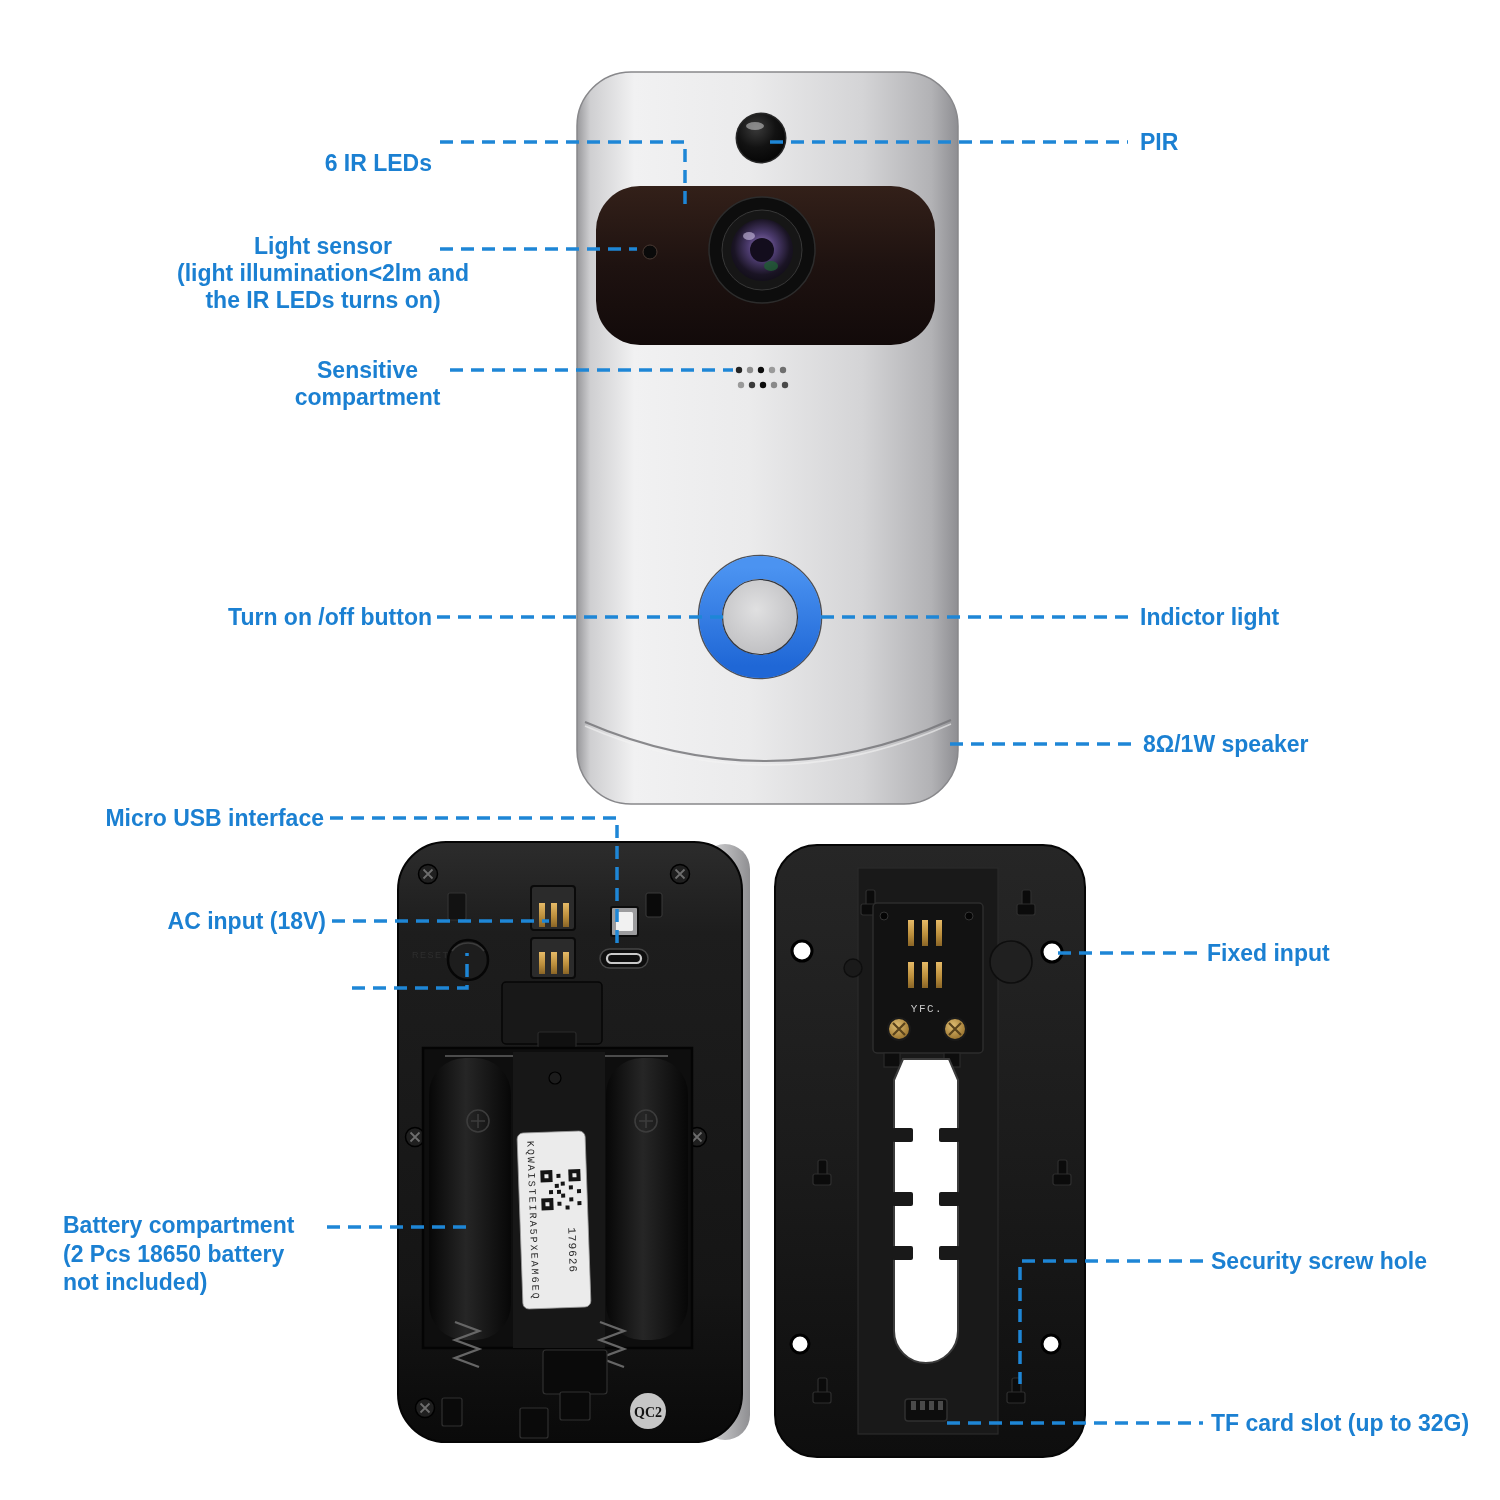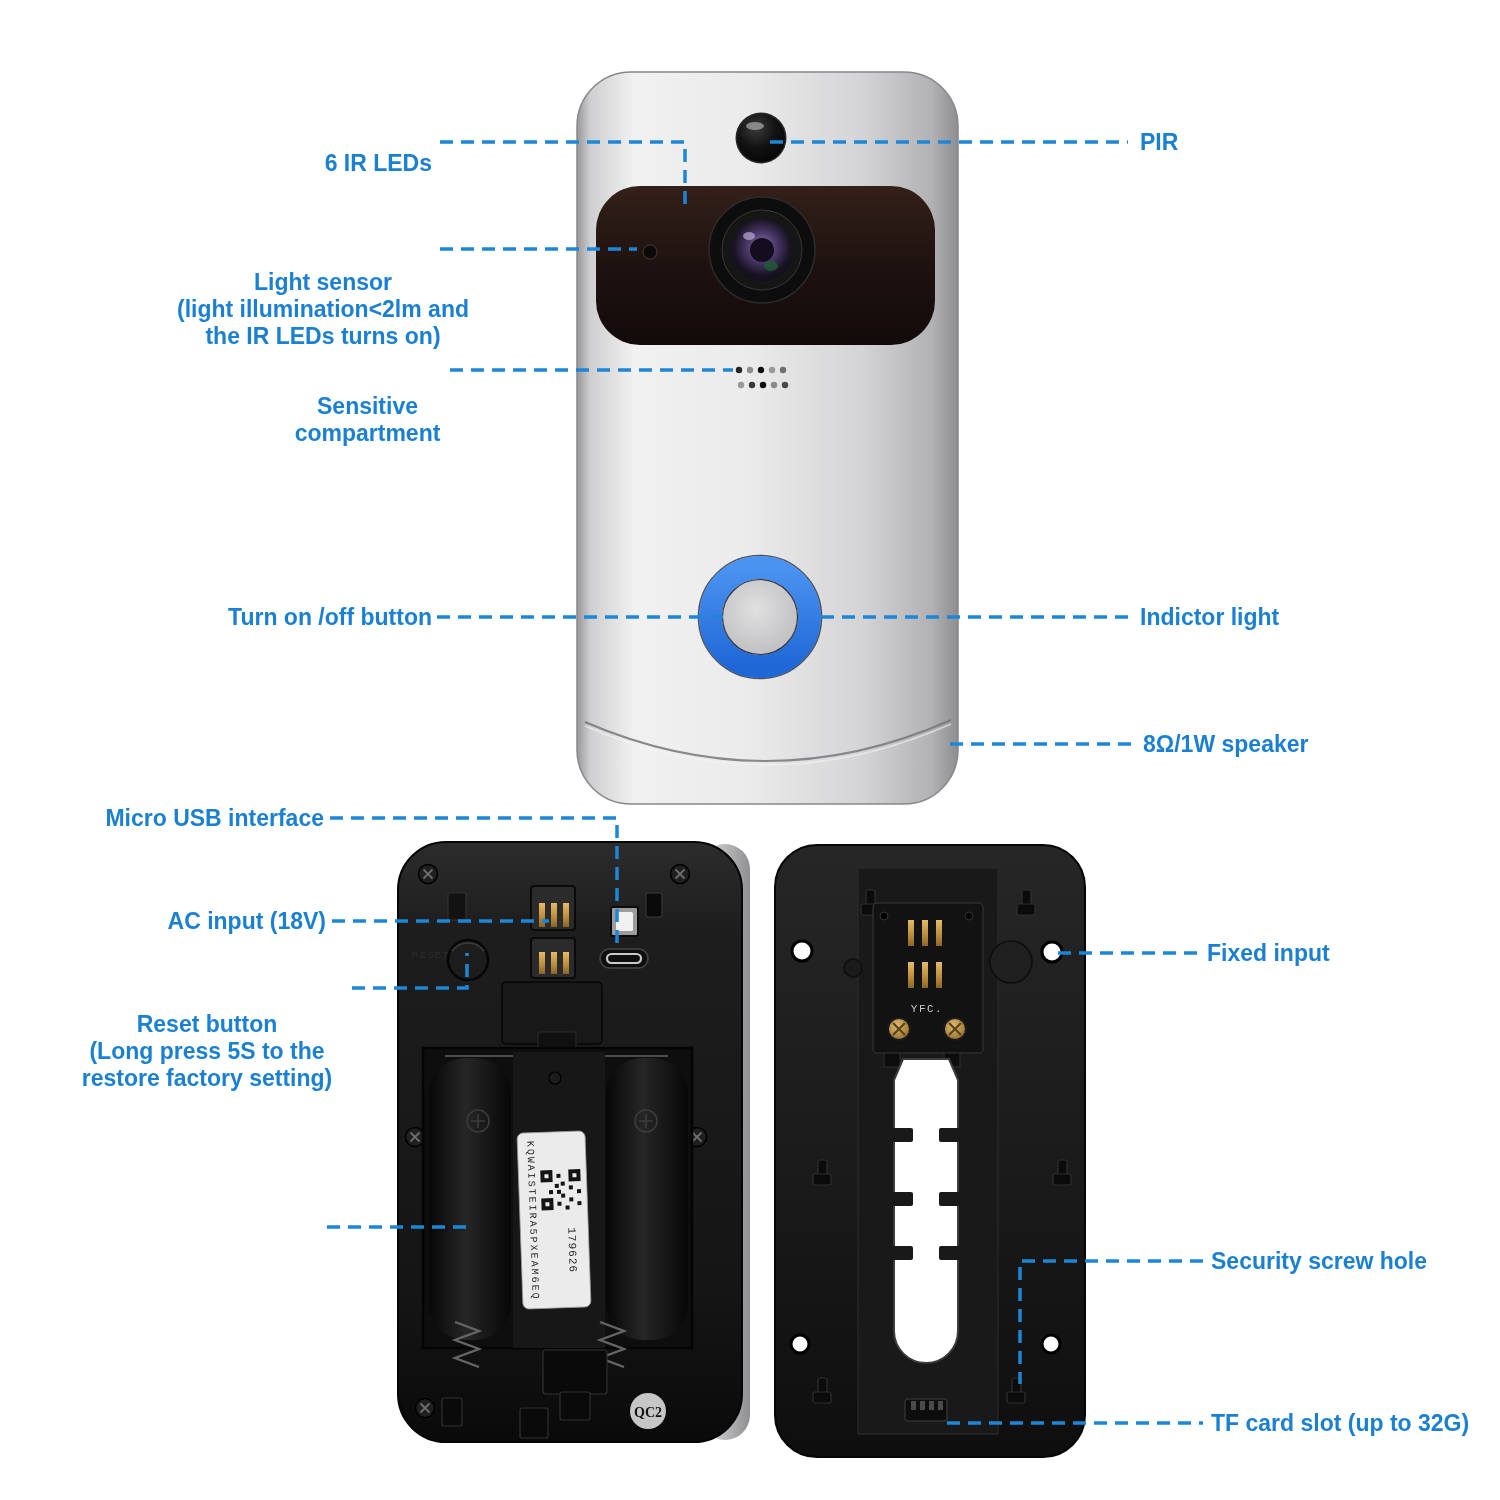--- a/index.html
+++ b/index.html
@@ -7,21 +7,21 @@
     position:relative;width:1500px;height:1500px;background:#ffffff;overflow:hidden;
     font-family:"Liberation Sans",sans-serif;
   }
   .stage svg{position:absolute;left:0;top:0;}
   .lbl{
     position:absolute;
     color:var(--label-blue,#1b80d2);
     font:bold 23px/27px "Liberation Sans",sans-serif;
     white-space:nowrap;
   }
-  .lbl.center{text-align:center;margin-top:36px;}
+  .lbl.center{text-align:center;}
   .lbl.right{text-align:right;}
   .leader{
     stroke:var(--leader-blue,#1e86d6);
     stroke-width:3.5;
     fill:none;
     stroke-dasharray:13 8;
   }
 </style>
 </head>
 <body>
@@ -362,26 +362,26 @@
   </div>
 
   <div class="lbl right" style="right:1176px;top:805px;">
     <div>Micro USB interface</div>
   </div>
 
   <div class="lbl right" style="right:1174px;top:908px;">
     <div>AC input (18V)</div>
   </div>
 
-  <div class="lbl center" style="left:42px;top:975px;width:330px;">
-    <div>Reset button</div>
-    <div>(Long press 5S to the</div>
-    <div>restore factory setting)</div>
-  </div>
-
+
+  <div class="lbl" style="left:63px;top:1211px;line-height:28.5px;">
+    <div>Battery compartment</div>
+    <div>(2 Pcs 18650 battery</div>
+    <div>not included)</div>
+  </div>
 
   <div class="lbl" style="left:1207px;top:940px;">
     <div>Fixed input</div>
   </div>
 
   <div class="lbl" style="left:1211px;top:1248px;">
     <div>Security screw hole</div>
   </div>
 
   <div class="lbl" style="left:1211px;top:1410px;">

